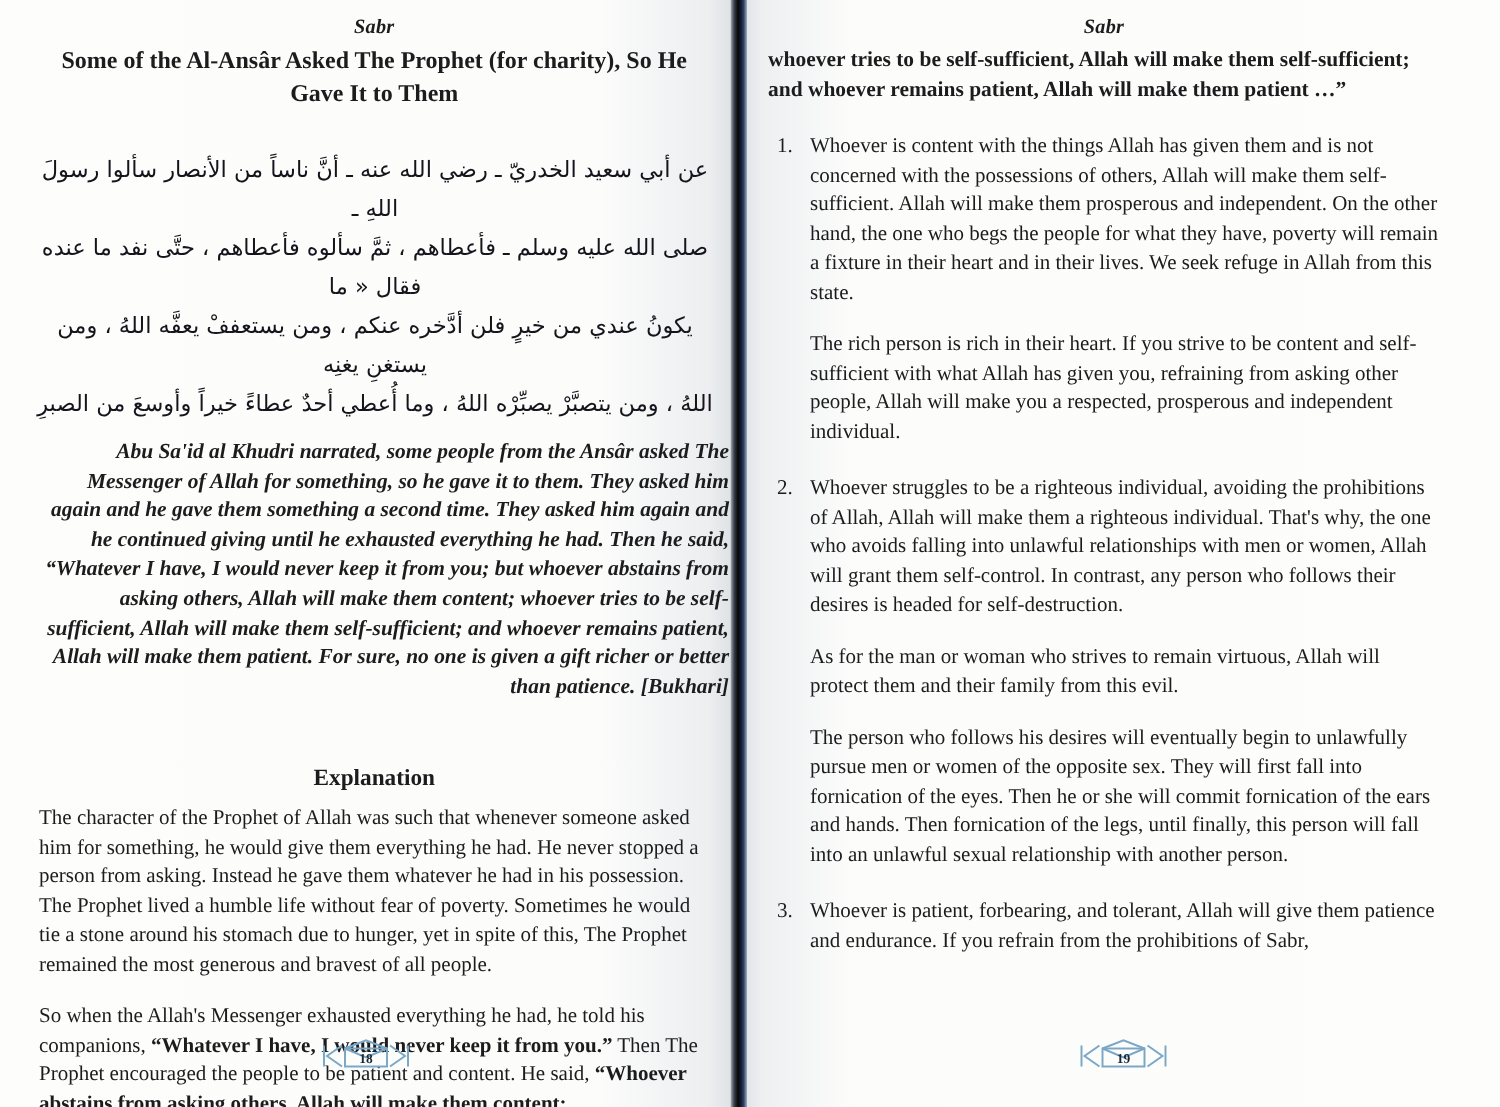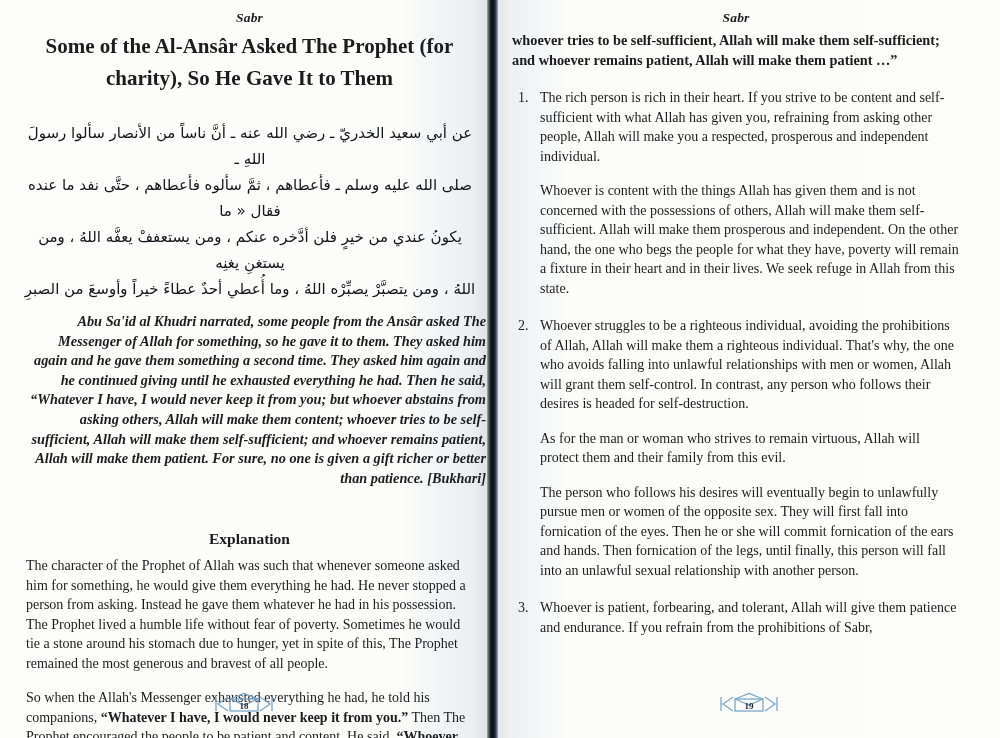--- a/index.html
+++ b/index.html
@@ -31,21 +31,21 @@
   #gutter-corner{
     position:absolute;left:498px;top:0;width:17px;height:24px;
     background:linear-gradient(135deg,#bfe6f2 0%,#a5d9ea 55%,rgba(165,217,234,0) 100%);
   }
   
   .running-head{
     text-align:center;font-size:13.5px;font-weight:bold;font-style:italic;
     letter-spacing:.2px;margin:2px 0 4px 0;
   }
   .chapter-title{
-    text-align:center;font-weight:bold;font-size:21px;line-height:32px;
+    text-align:center;font-weight:bold;font-size:16px;line-height:22px;
     margin:4px auto 0 auto;width:452px;font-family:Liberation Serif, serif;
   }
   .arabic{
     direction:rtl;text-align:center;
     font-family:"DejaVu Sans",sans-serif;
     font-size:15px;line-height:26px;
     margin:26px auto 6px auto;width:456px;color:#14141c;
   }
   .hadith-bold{
     font-weight:bold;text-align:right;
@@ -125,22 +125,22 @@
 
   <div id="page-right" class="page">
     <div class="running-head">Sabr</div>
 
     <div class="quote-cont">whoever tries to be self-sufficient, Allah will make them self-sufficient; and whoever remains patient, Allah will make them patient …”</div>
 
 
     <div class="issue">
       <div class="issue-num">1.</div>
       <div class="issue-body">
+        <div class="para">Whoever is content with the things Allah has given them and is not concerned with the possessions of others, Allah will make them self-sufficient. Allah will make them prosperous and independent. On the other hand, the one who begs the people for what they have, poverty will remain a fixture in their heart and in their lives. We seek refuge in Allah from this state.</div>
         <div class="para">The rich person is rich in their heart. If you strive to be content and self-sufficient with what Allah has given you, refraining from asking other people, Allah will make you a respected, prosperous and independent individual.</div>
-        <div class="para">Whoever is content with the things Allah has given them and is not concerned with the possessions of others, Allah will make them self-sufficient. Allah will make them prosperous and independent. On the other hand, the one who begs the people for what they have, poverty will remain a fixture in their heart and in their lives. We seek refuge in Allah from this state.</div>
       </div>
     </div>
 
     <div class="issue">
       <div class="issue-num">2.</div>
       <div class="issue-body">
         <div class="para">Whoever struggles to be a righteous individual, avoiding the prohibitions of Allah, Allah will make them a righteous individual. That's why, the one who avoids falling into unlawful relationships with men or women, Allah will grant them self-control. In contrast, any person who follows their desires is headed for self-destruction.</div>
         <div class="para">As for the man or woman who strives to remain virtuous, Allah will protect them and their family from this evil.</div>
         <div class="para">The person who follows his desires will eventually begin to unlawfully pursue men or women of the opposite sex. They will first fall into fornication of the eyes. Then he or she will commit fornication of the ears and hands. Then fornication of the legs, until finally, this person will fall into an unlawful sexual relationship with another person.</div>
       </div>

